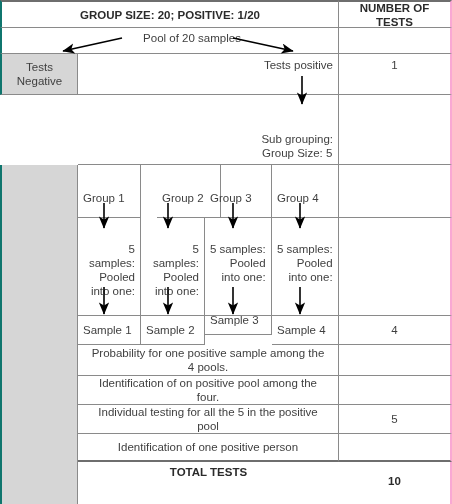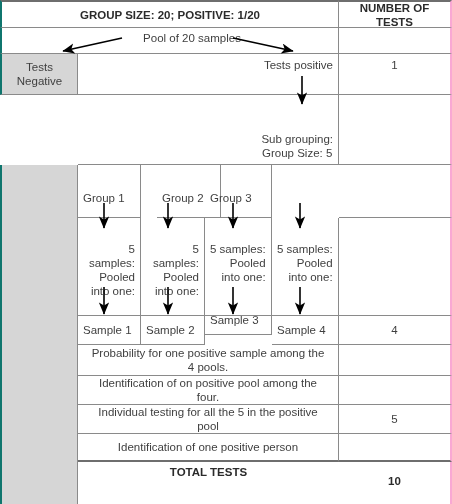--- a/index.html
+++ b/index.html
@@ -98,20 +98,23 @@
 
   <div class="cell left-t br bb" style="left:78px; top:165px; width:63px; height:53px; padding-top:26px;">
     <span>Group 1</span>
   </div>
   <div class="cell left-t br bb" style="left:141px; top:165px; width:64px; height:53px; padding-top:26px;margin-left:16px;">
     <span>Group 2</span>
   </div>
   <div class="cell left-t br bb" style="left:205px; top:165px; width:67px; height:53px; padding-top:26px;">
     <span>Group 3</span>
   </div>
+  <div class="cell left-t br bb" style="left:272px; top:165px; width:67px; height:53px; padding-top:26px;">
+    <span>Group 4</span>
+  </div>
   <div class="cell ctr br-d bb" style="left:339px; top:165px; width:113px; height:53px;"></div>
 
   <div class="cell gray bl-d br" style="left:0px; top:218px; width:78px; height:98px;"></div>
 
   <div class="cell left-t br bb" style="left:78px; top:218px; width:63px; height:98px; padding-top:24px;">
     <span>
       <span class="txtline">5 samples:</span>
       <span class="txtline">Pooled</span>
       <span class="txtline">into one:</span>
     </span>

